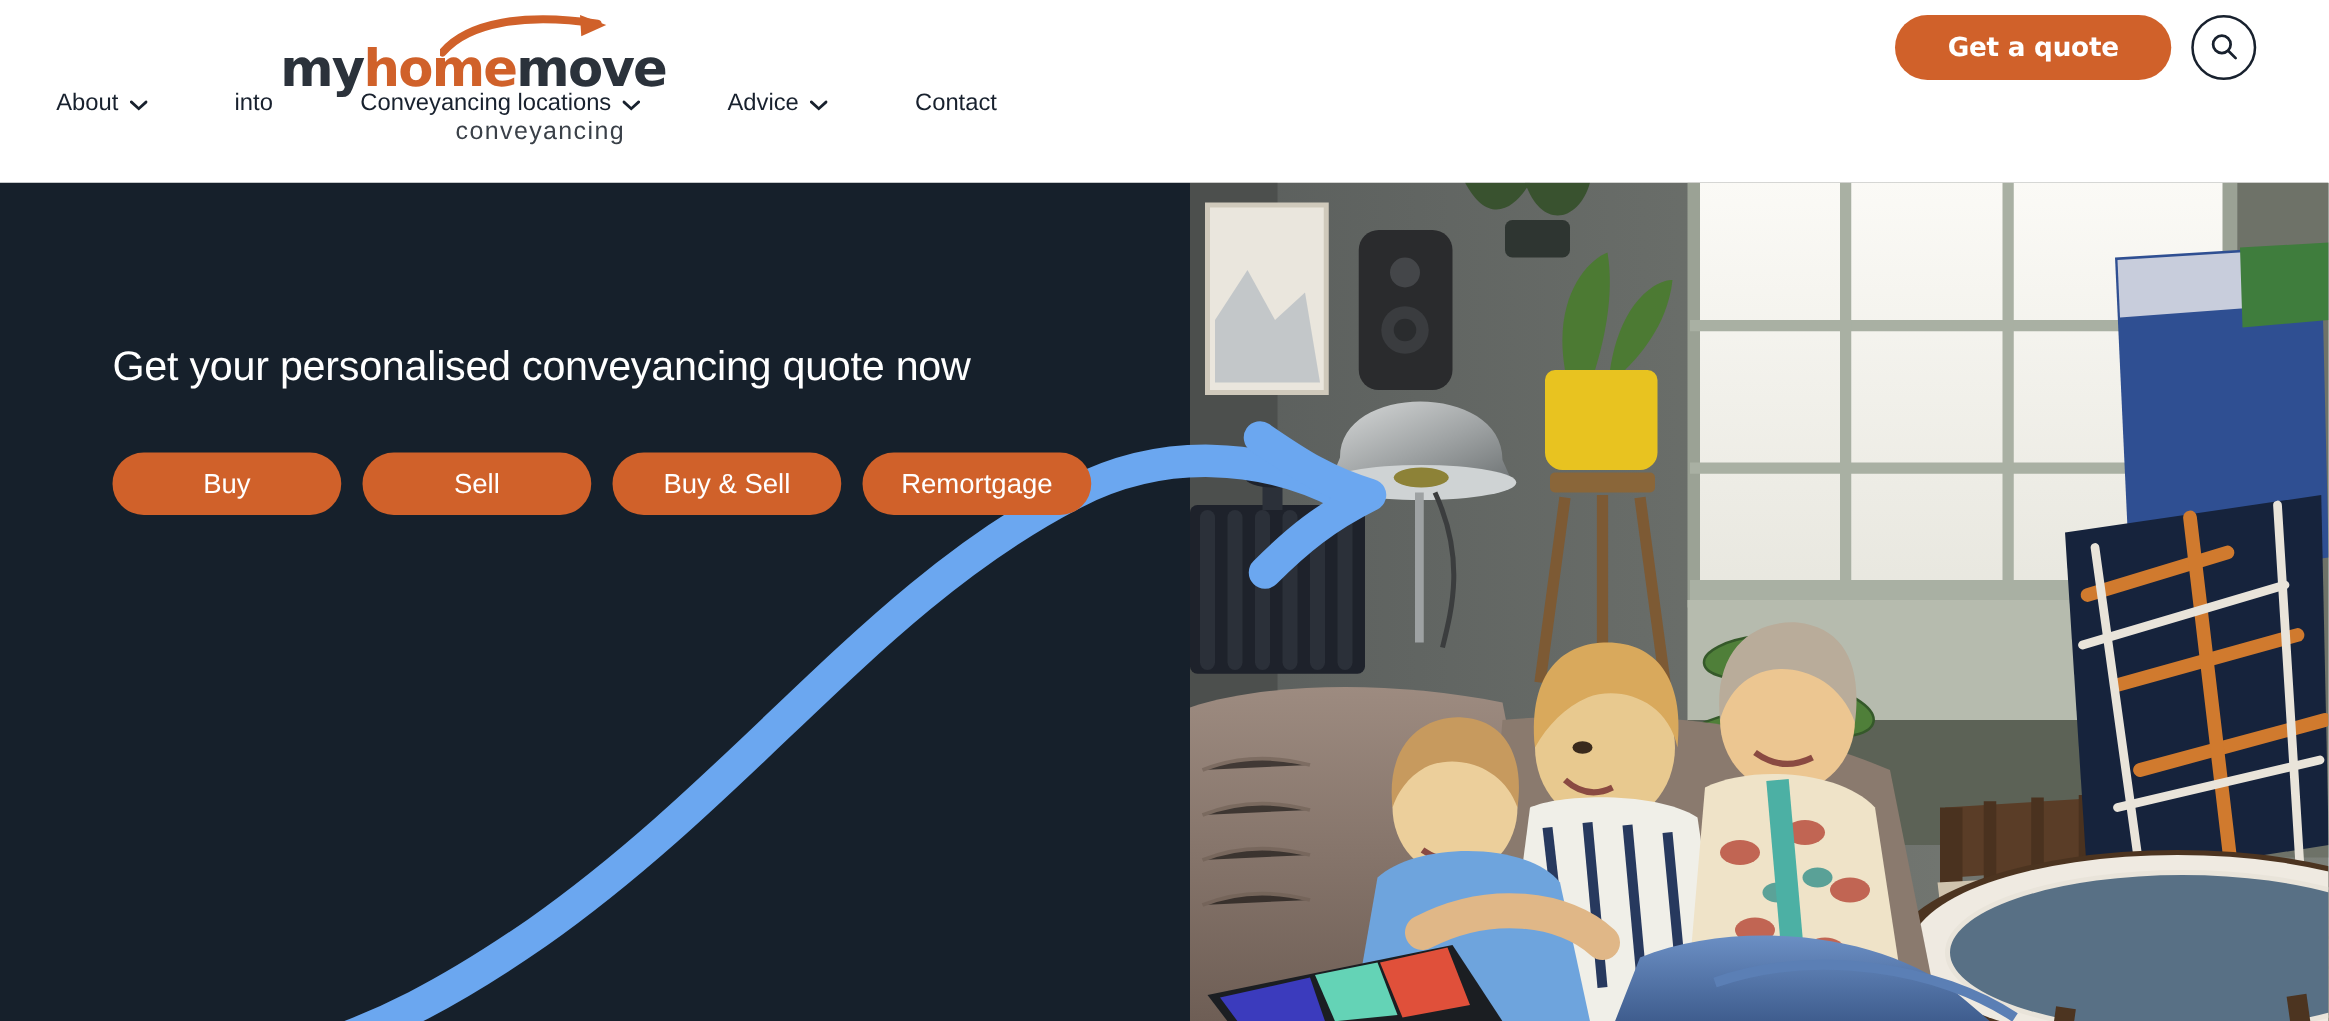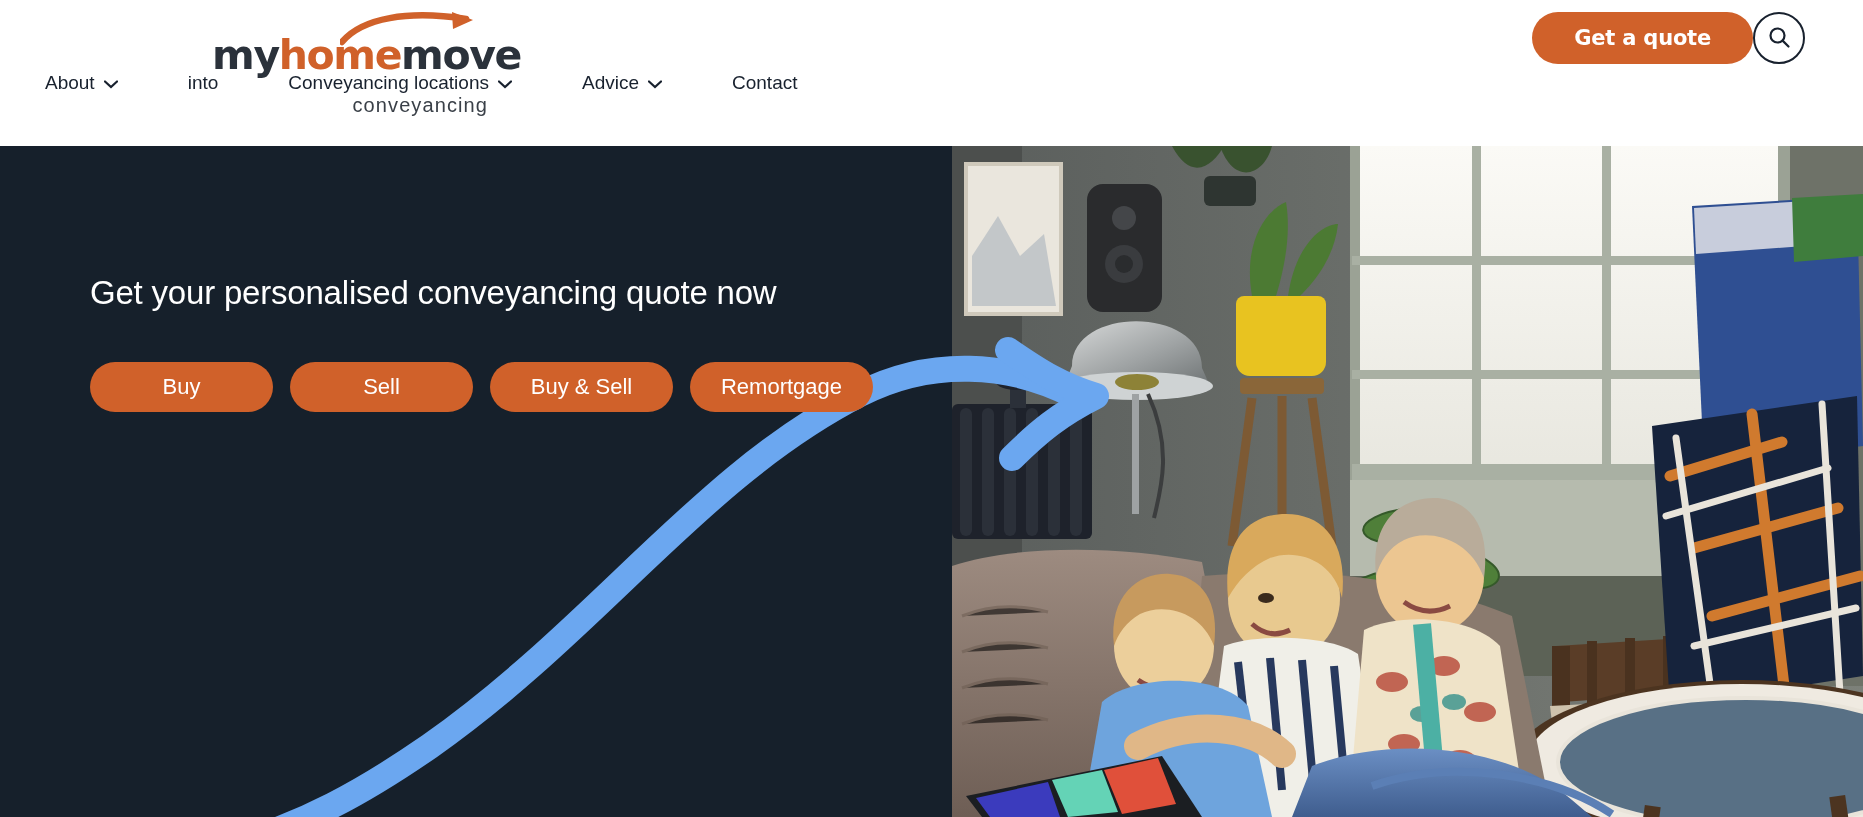--- a/index.html
+++ b/index.html
@@ -14,21 +14,21 @@
   
   .topbar {
     position: relative;
     height: 104px;
     background: #ffffff;
     display: flex;
     align-items: center;
   }
   .logo-wrap {
     position: absolute;
-    left: 244px; top: 14px;
+    left: 256px; top: 14px;
     width: 245px; height: 74px;
     display: flex; flex-direction: column; align-items: center;
     user-select: none;
   }
   .logo-arc { position:absolute; left: 96px; top: -2px; width: 150px; height: 34px; }
   .logo-word {
     font-family: "DejaVu Sans", sans-serif;
     font-weight: 700;
     font-size: 41px;
     letter-spacing: -1.4px;
@@ -45,21 +45,21 @@
     color: #3A4048;
     letter-spacing: 1.1px;
     margin-top: 18px;
     align-self: flex-end;
     padding-right: 1px;
   }
 
   .top-actions {
     position: absolute;
     right: 58px; top: 12px;
-    display: flex; align-items: flex-end; 
+    display: flex; align-items: flex-end; gap: 16px;
   }
   .btn-quote {
     background: #D0612A;
     color: #fff;
     border: none; border-radius: 999px;
     font-family: "DejaVu Sans", sans-serif;
     font-weight: 700;
     font-size: 21px;
     letter-spacing: -0.2px;
     padding: 0 42px;

